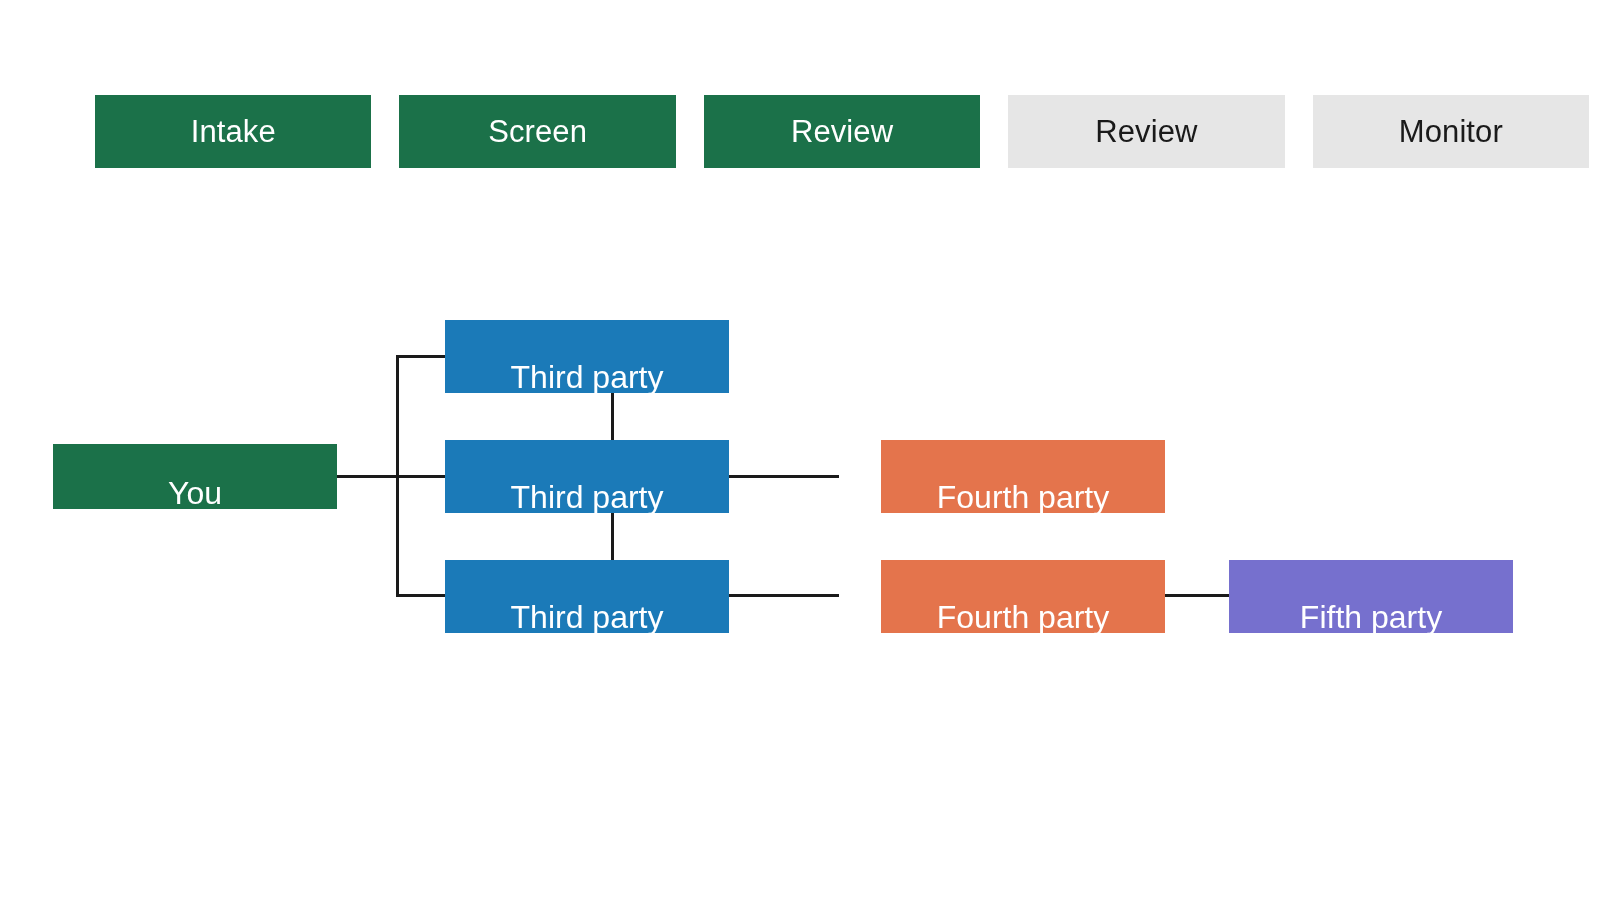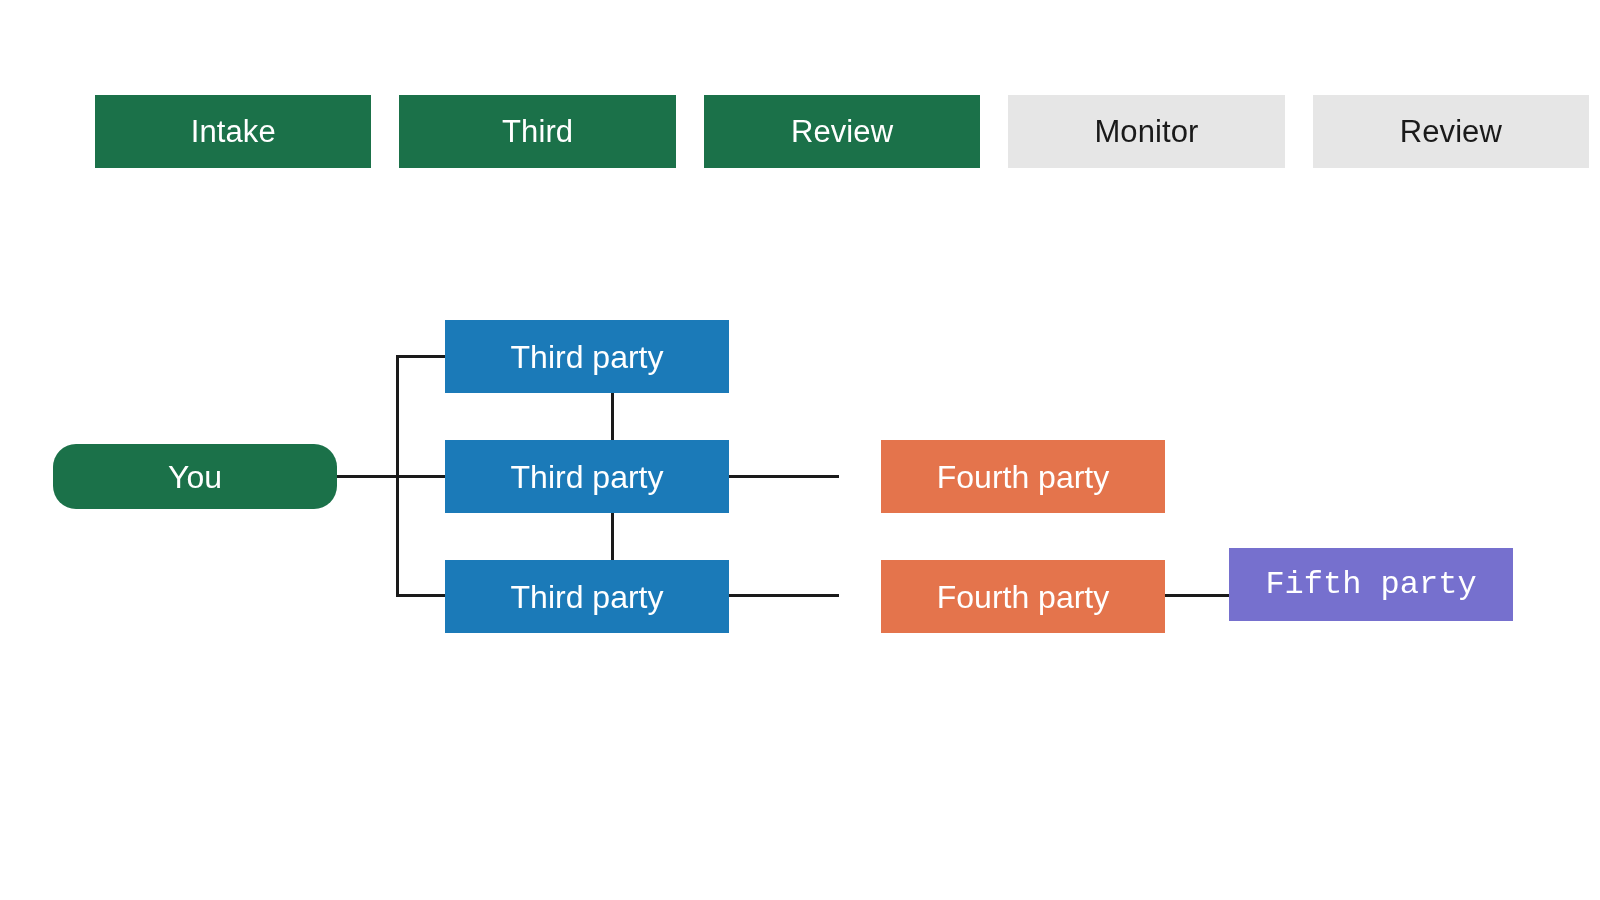--- a/index.html
+++ b/index.html
@@ -47,29 +47,29 @@
   }
   .stage.todo {
     background: #E6E6E6;
     color: #1a1a1a;
   }
 
   
   .node {
     position: absolute;
     display: flex;
-    align-items: center;
+    align-items: flex-end;
     justify-content: center;
     font-size: 32px;
     line-height: 1;
     color: #ffffff;
     user-select: none;
     white-space: nowrap;
   }
-  .node.you     { background: #1B7149; border-radius: 23px; }
+  .node.you     { background: #1B7149; }
   .node.third   { background: #1B7AB8; }
   .node.fourth  { background: #E4744C; margin-left: 44px; }
   .node.fifth   { background: #7670CE; }
 
   
   .edge {
     position: absolute;
     background: #1a1a1a;
   }
   .edge.h { height: 3px; }
@@ -81,30 +81,30 @@
 </head>
 <body>
 
 <div id="canvas">
 
   <div class="stage-bar">
     <div class="stage done">
       <span>Intake</span>
     </div>
     <div class="stage done">
-      <span>Third</span>
+      <span>Screen</span>
     </div>
     <div class="stage done">
       <span>Review</span>
     </div>
     <div class="stage todo">
-      <span>Monitor</span>
+      <span>Review</span>
     </div>
     <div class="stage todo">
-      <span>Review</span>
+      <span>Monitor</span>
     </div>
   </div>
 
   <div class="layer-edges">
 
     <div class="edge h" style="left:337px; top:475px; width:61px;"></div>
 
     <div class="edge v" style="left:396px; top:355px; height:242px;"></div>
 
     <div class="edge h" style="left:396px; top:355px; width:50px;"></div>
@@ -143,18 +143,18 @@
     </div>
 
     <div class="node fourth" style="left:837px; top:440px; width:284px; height:73px;">
       <span>Fourth party</span>
     </div>
 
     <div class="node fourth" style="left:837px; top:560px; width:284px; height:73px;">
       <span>Fourth party</span>
     </div>
 
-    <div class="node fifth" style="left:1229px; top:548px; width:284px; height:73px;font-family:Liberation Mono, monospace;">
+    <div class="node fifth" style="left:1229px; top:560px; width:284px; height:73px;">
       <span>Fifth party</span>
     </div>
   </div>
 
 </div>
 
 </body></html>

